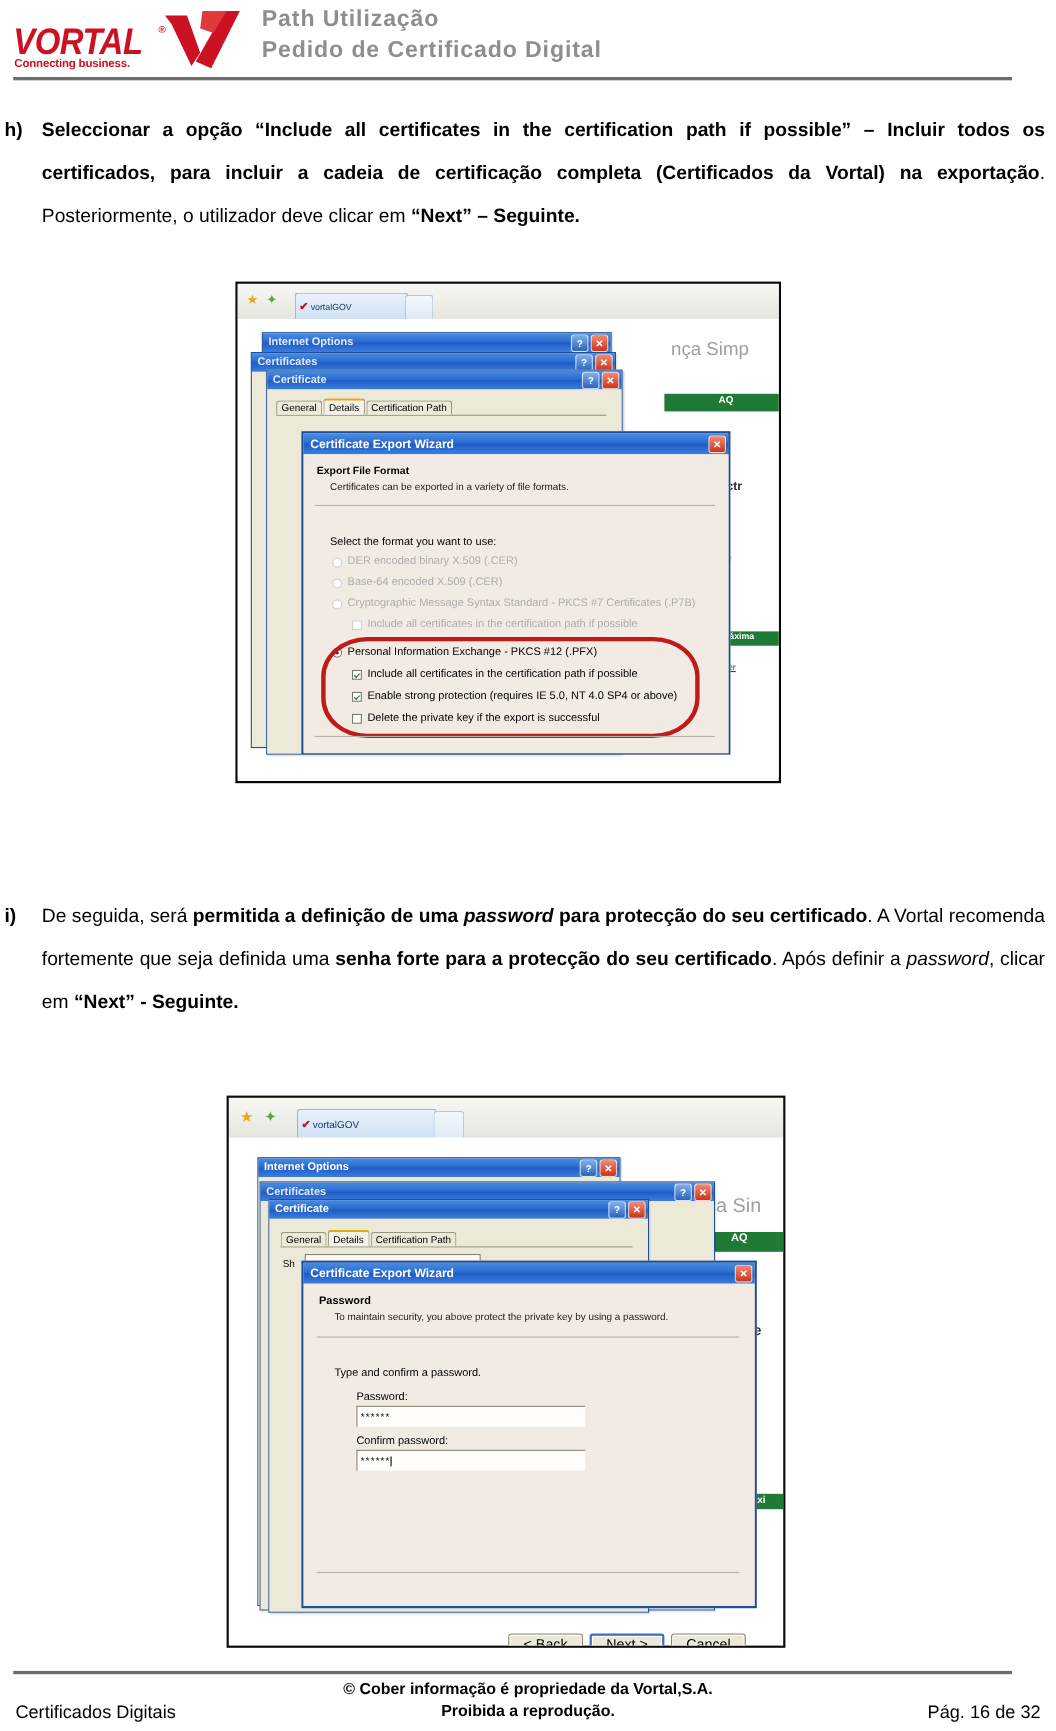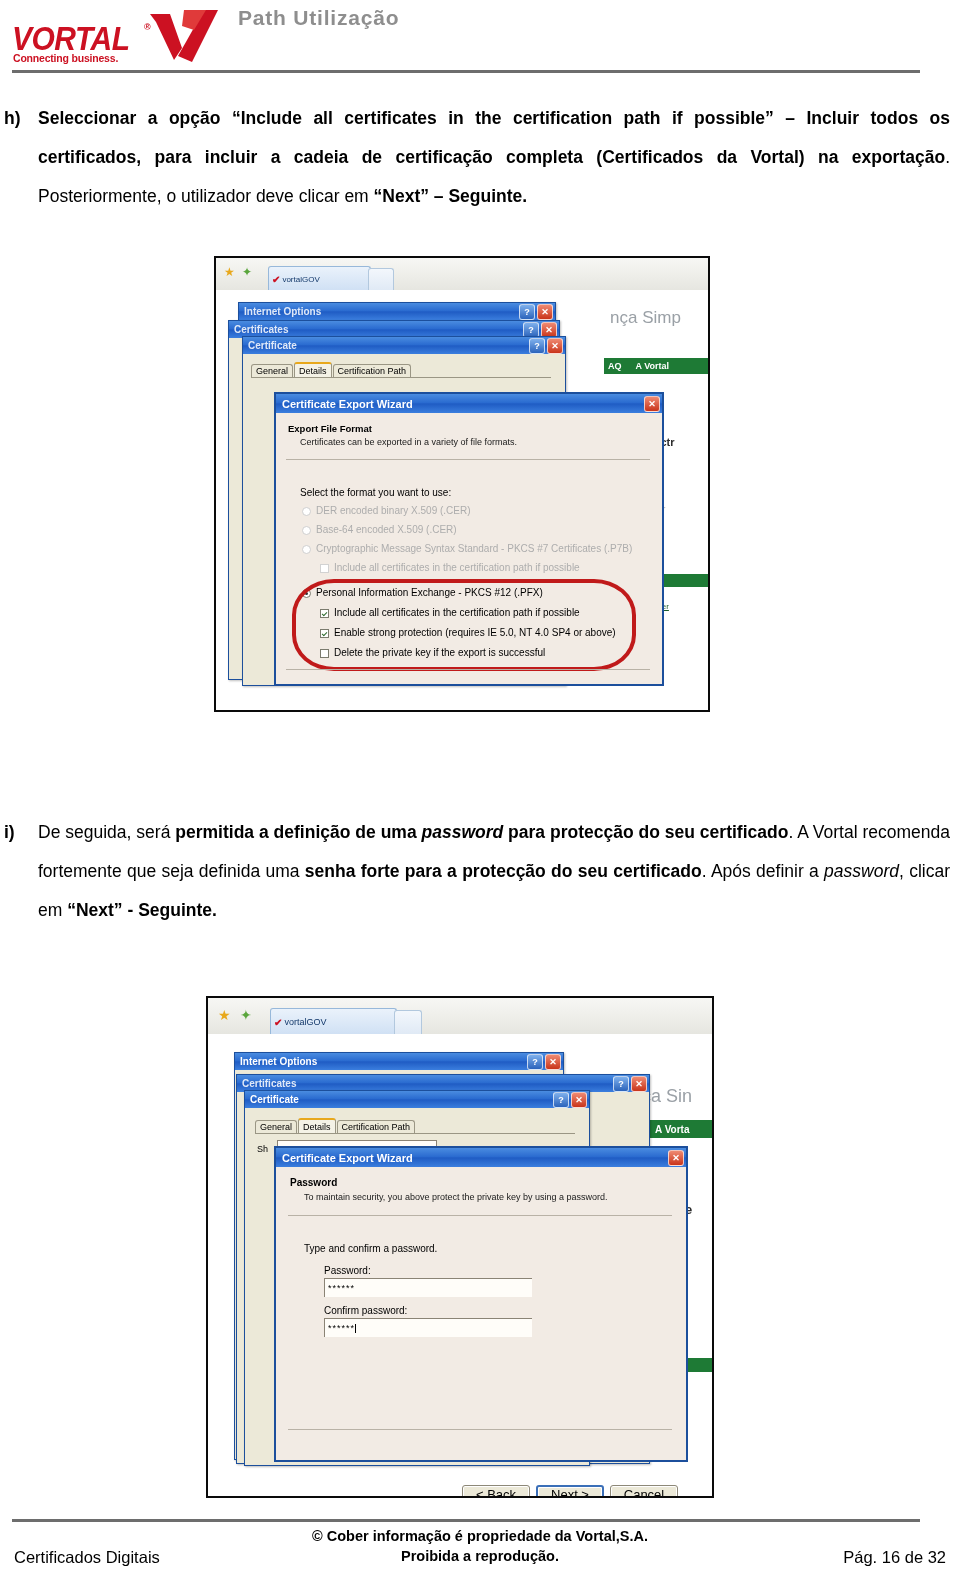--- a/index.html
+++ b/index.html
@@ -187,20 +187,21 @@
   }
   .bg-greenbar {
     position: absolute;
     background: #1e7a35;
     color: #ffffff;
     font-weight: bold;
     display: flex;
     align-items: center;
     white-space: nowrap;
     overflow: hidden;
+    flex-direction: column;
   }
   .bg-dark {
     position: absolute;
     color: #2b2b2b;
     font-weight: bold;
     white-space: nowrap;
   }
   .bg-gray {
     position: absolute;
     color: #8d8d8d;
@@ -475,20 +476,21 @@
     <div class="logo-tag">Connecting business.</div>
     <svg class="logo-vmark" viewBox="0 0 72 58">
       <polygon points="2,6 22,6 34,40 26,52 8,14" fill="#cc1122"></polygon>
       <polygon points="30,48 56,2 70,2 44,54" fill="#cc1122"></polygon>
       <polygon points="36,2 58,2 46,22 34,18" fill="#e03a3a"></polygon>
     </svg>
   </div>
 
   <div class="header-titles">
     <div class="header-title-1">Path Utilização</div>
+    <div class="header-title-2">Pedido de Certificado Digital</div>
   </div>
 
   <div class="header-rule"></div>
 </div>
 
 <div class="para" id="para-h">
   <span class="marker">h)</span><span class="b">Seleccionar a opção “Include all certificates in the certification path if possible” – Incluir todos os certificados, para incluir a cadeia de certificação completa (Certificados da Vortal) na exportação</span><span>. Posteriormente, o utilizador deve clicar em </span><span class="b">“Next” – Seguinte.</span>
 </div>
 
 <div class="shot" id="shot-1">

